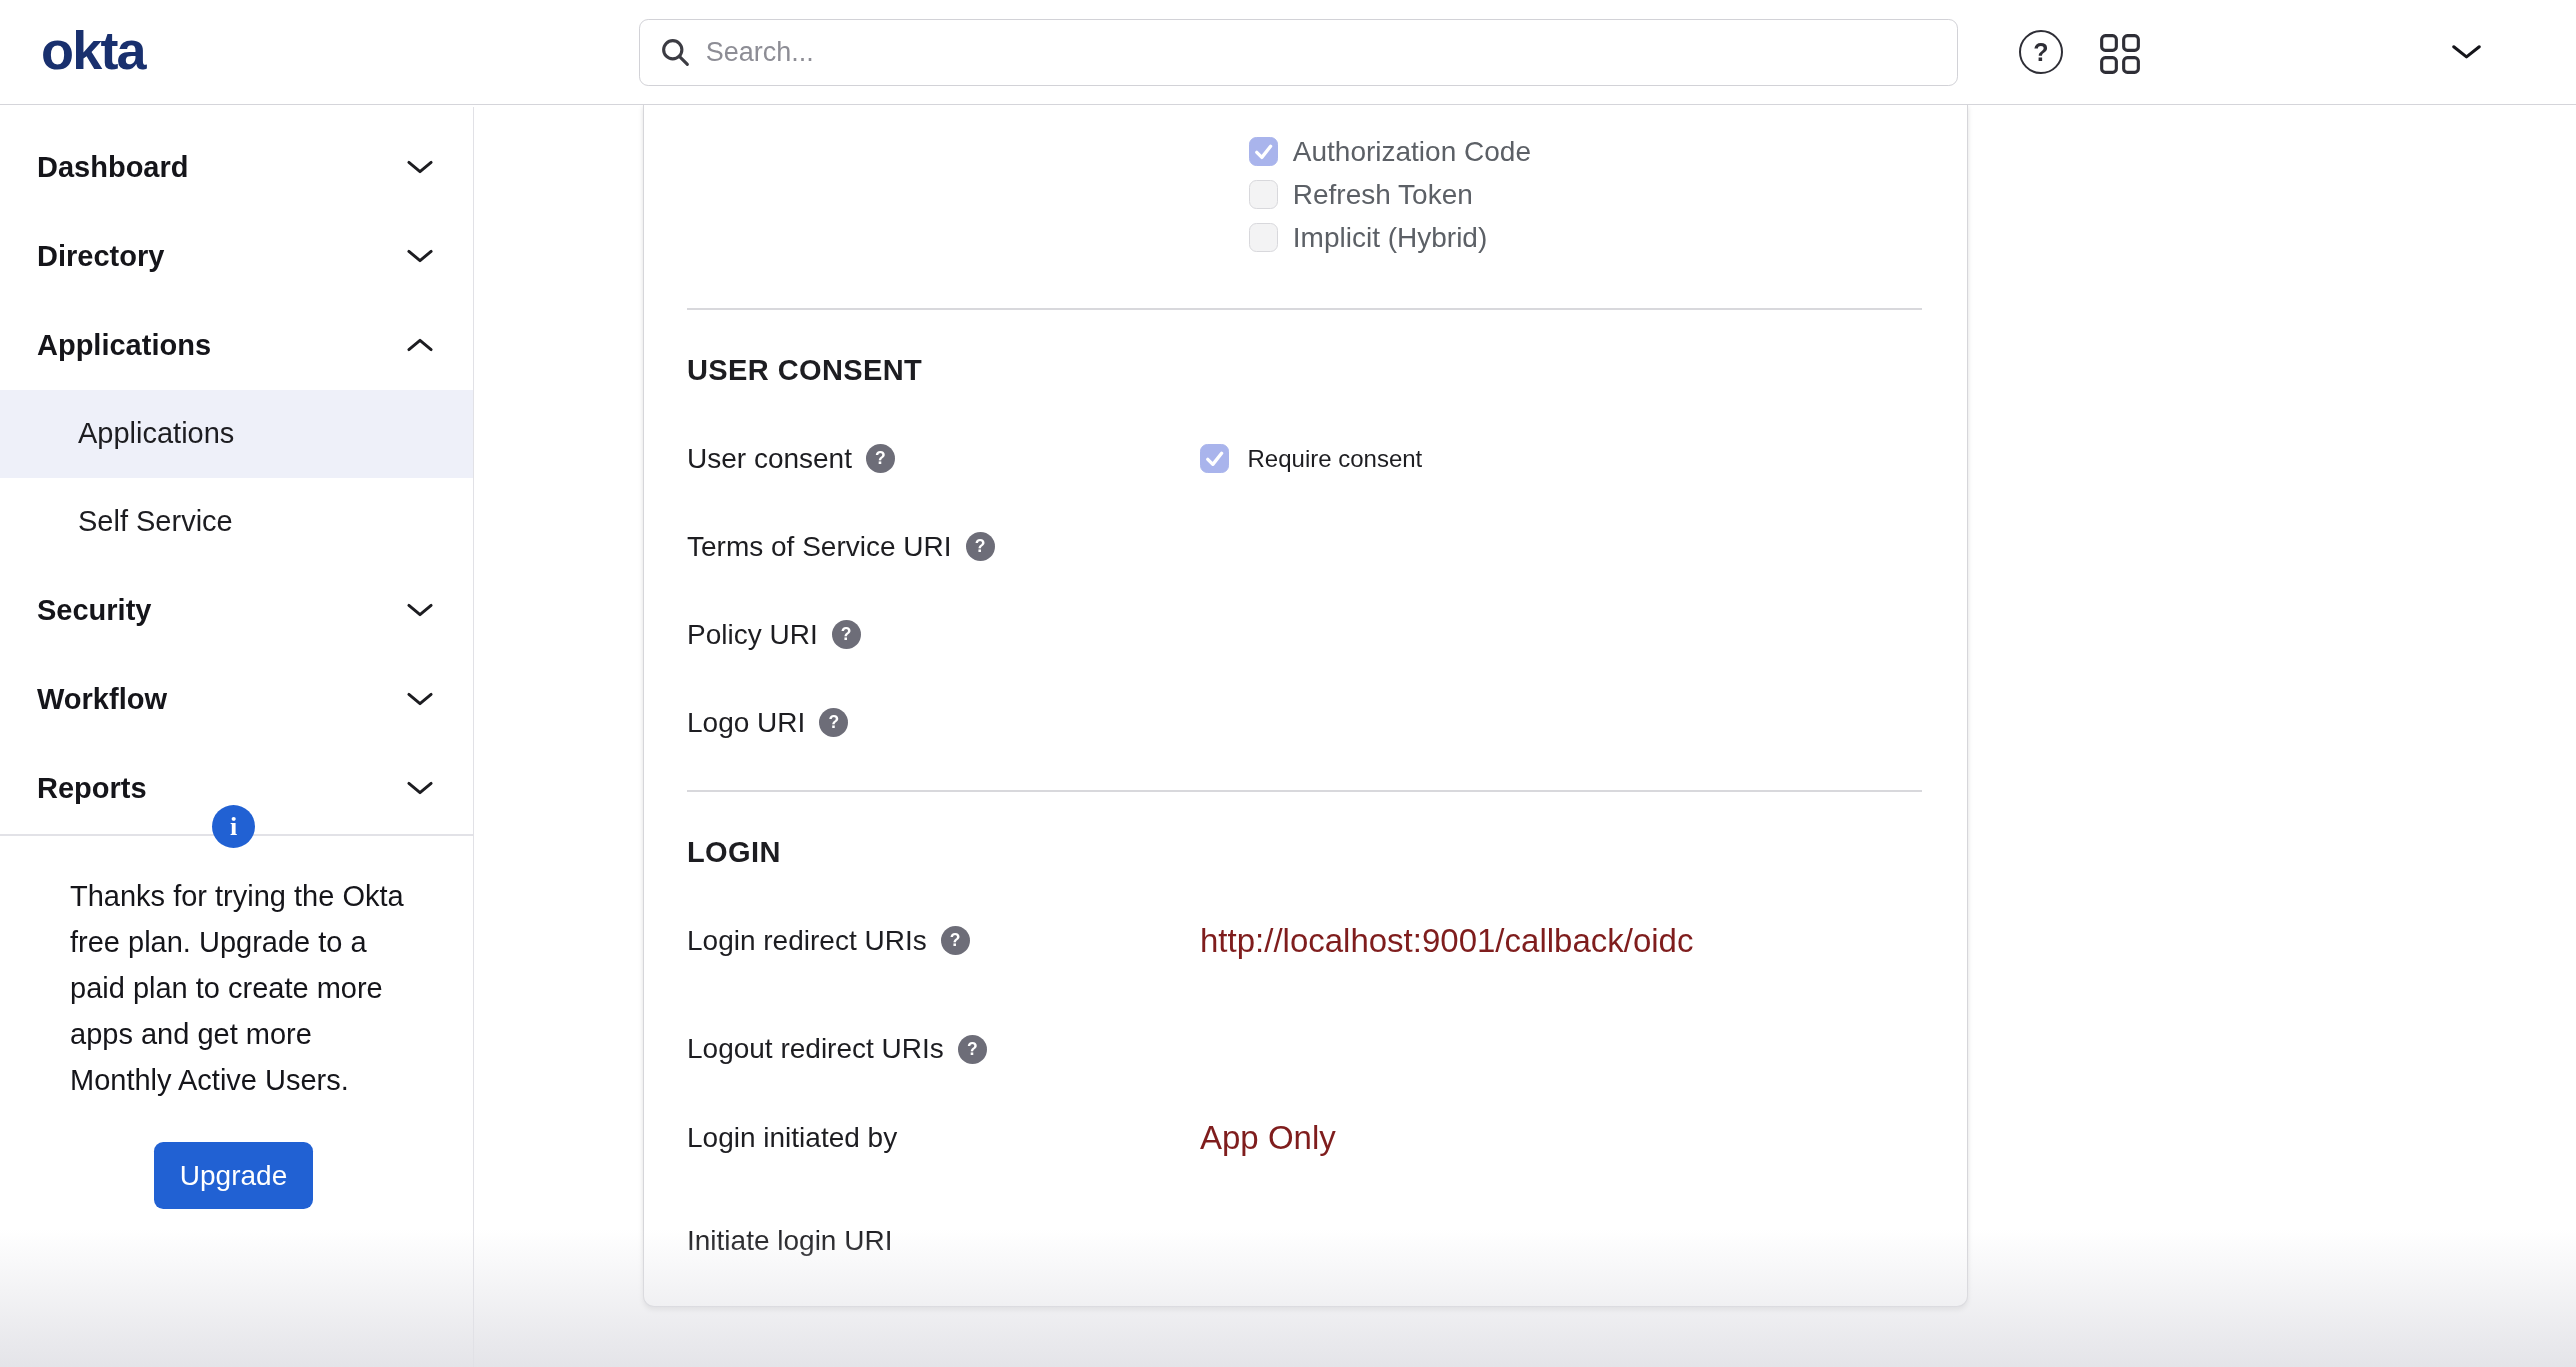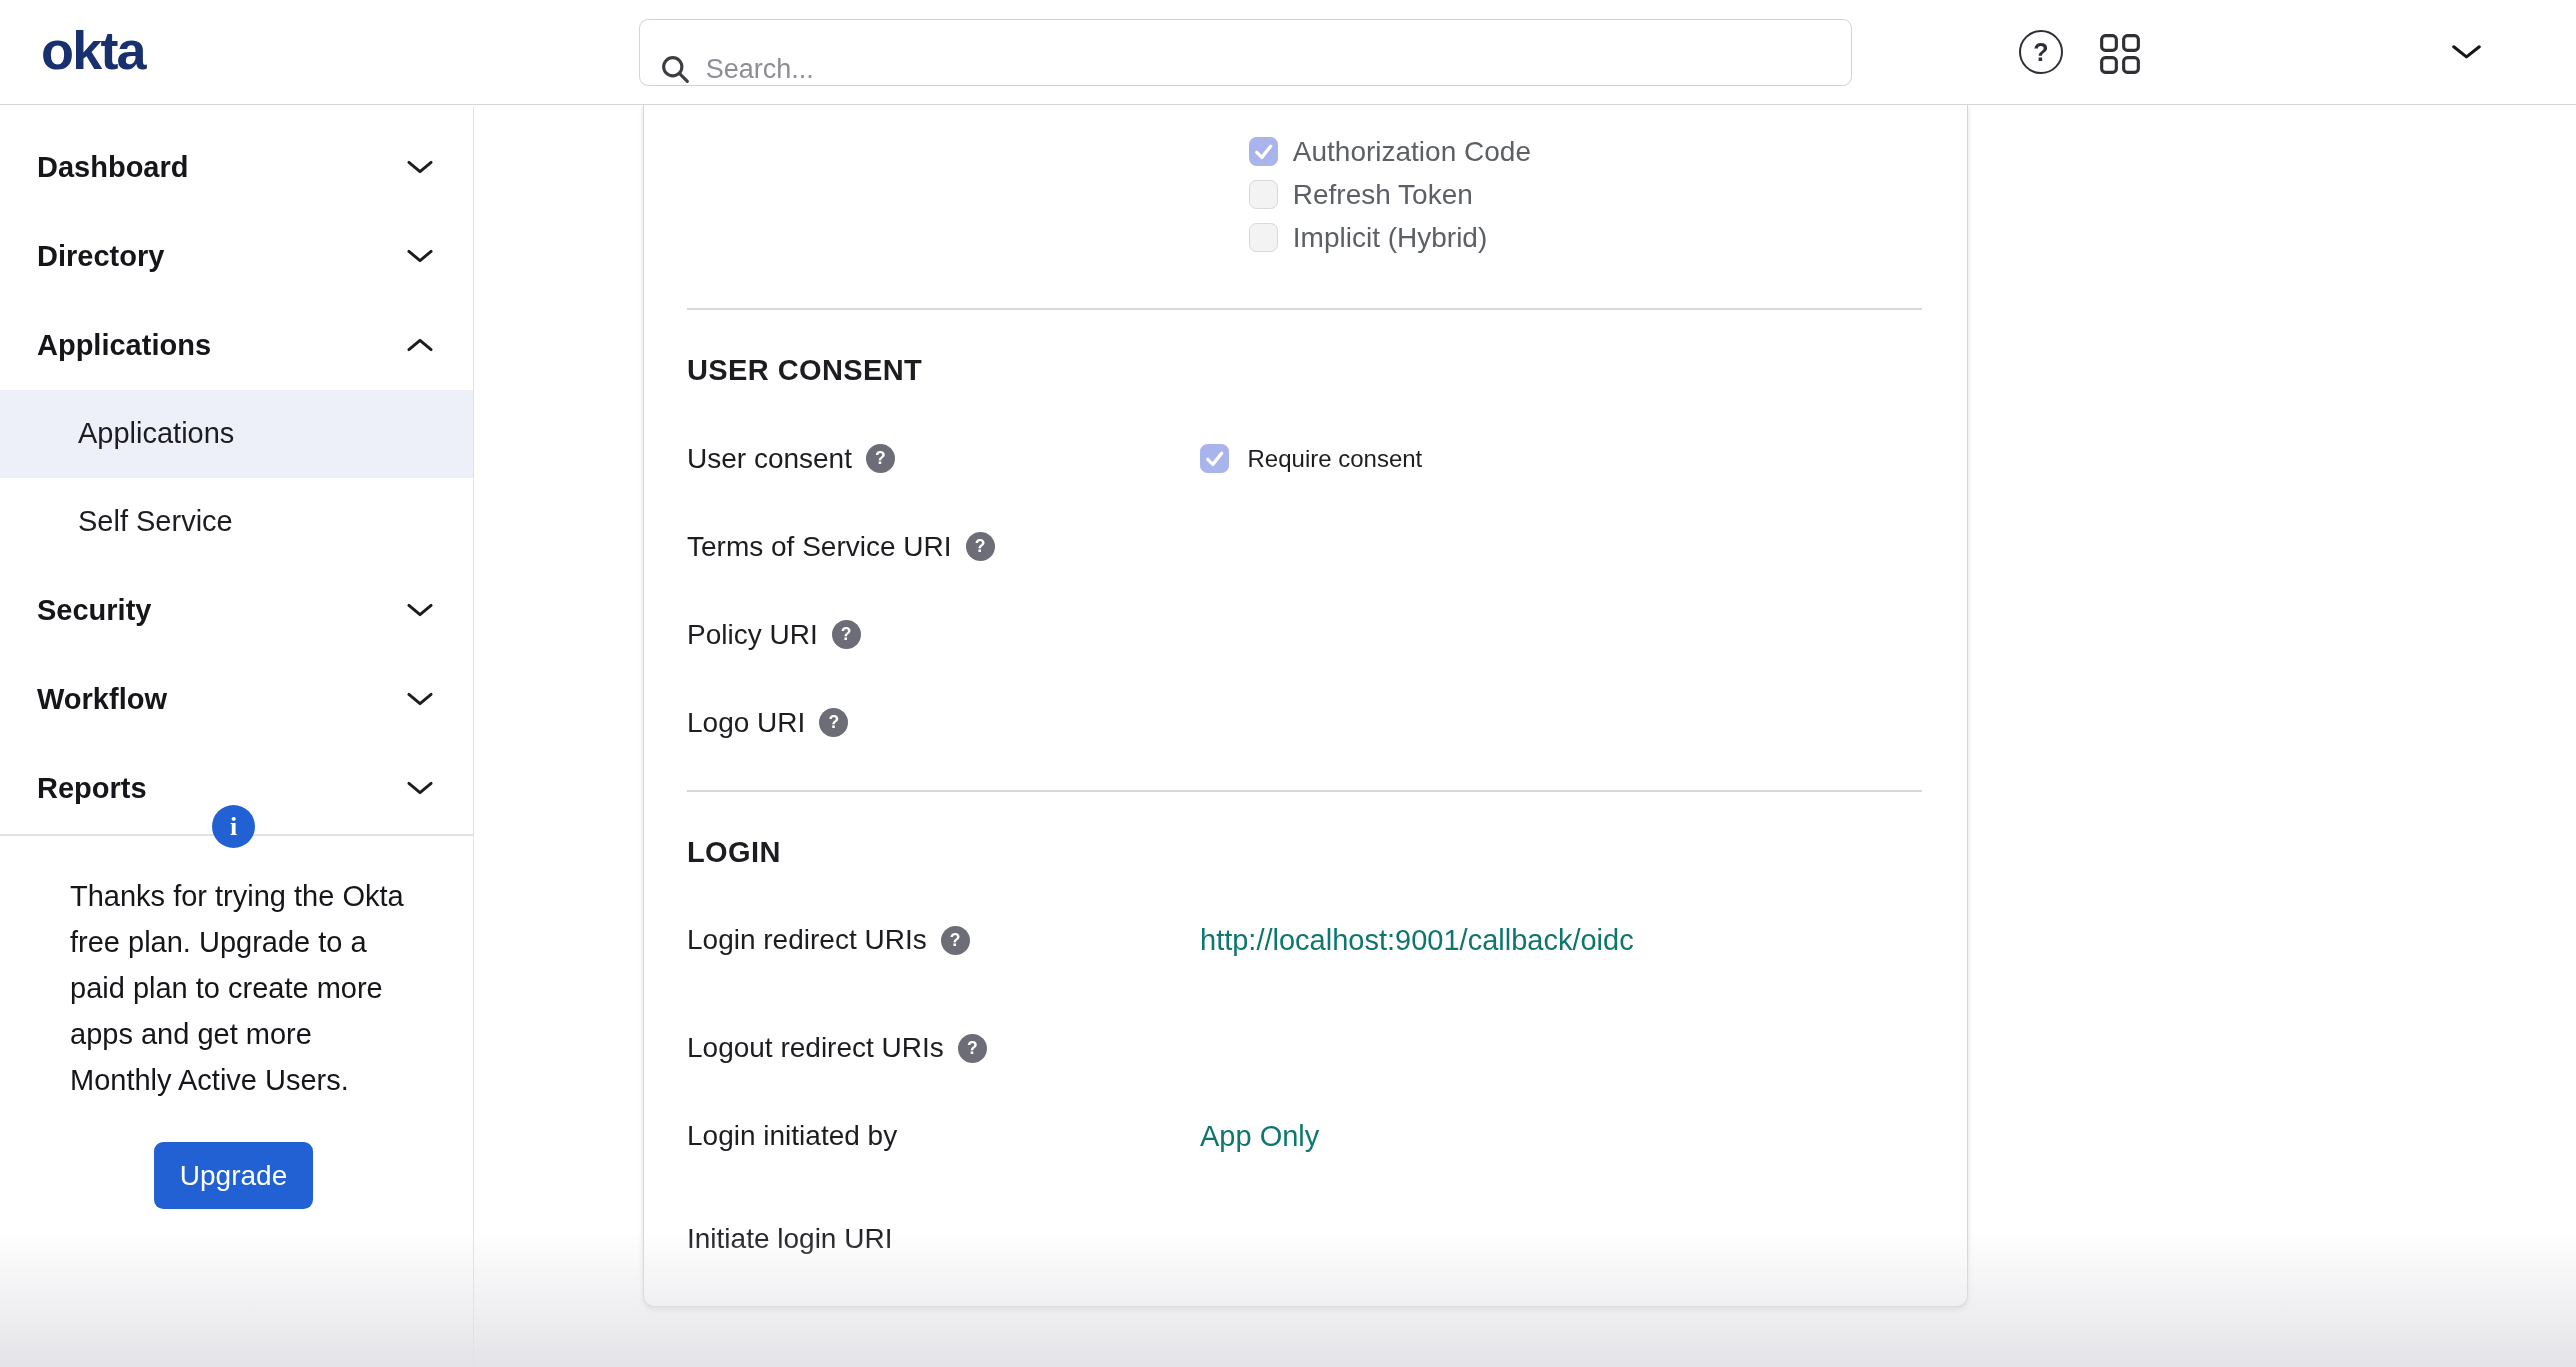--- a/index.html
+++ b/index.html
@@ -14,23 +14,23 @@
   
   .header {
     position: absolute; top: 0; left: 0; width: 2576px; height: 105px;
     background: #fff; border-bottom: 1.8px solid #d5d5da; z-index: 10;
   }
   .logo {
     position: absolute; left: 41px; top: 50%; transform: translateY(-54%);
     font-size: 54px; font-weight: 700; letter-spacing: -1.8px; color: #19306e;
   }
   .searchbox {
-    position: absolute; left: 639px; top: 19.4px; width: 1213px; height: 67px;
+    position: absolute; left: 639px; top: 19.4px; width: 1319px; height: 67px;
     border: 1.8px solid #d2d2d7; border-radius: 9.2px; background: #fff;
-    display: flex; align-items: flex-end; padding: 0 20px;
+    display: flex; align-items: center; padding: 0 20px;
   }
   .searchbox svg { flex: 0 0 auto; }
   .searchbox input {
     border: none; outline: none; flex: 1; margin-left: 14.8px;
     font-family: "Liberation Sans", sans-serif; font-size: 27px; color: #1d1d21;
     background: transparent;
   }
   .searchbox input::placeholder { color: #8d8d95; }
   .hdr-help {
     position: absolute; left: 2019px; top: 30px; width: 44px; height: 44px;
@@ -113,21 +113,21 @@
   .section[data-sec="1"] .rows .frow:nth-child(4) { margin-top: 66px; }
   .lab-cell { width: 513px; flex: 0 0 auto; display: flex; align-items: center; }
   .flabel { font-size: 28px; color: #1d1d21; }
   .help-dot {
     width: 29px; height: 29px; border-radius: 50%; background: #6d6d78;
     color: #fff; font-size: 17.5px; font-weight: 700;
     display: flex; align-items: center; justify-content: center;
     margin-left: 14px; flex: 0 0 auto; cursor: pointer;
   }
   .val-cell { display: flex; align-items: center; }
-  .fvalue { font-size: 29px; color: #0f766e; }
+  .fvalue { font-size: 33px; color: #7f1d1d; }
   .cbox-label { margin-left: 18.5px; font-size: 24px; color: #1d1d21; }
 
   .bottom-fade {
     position: absolute; left: 0; bottom: 0; width: 2576px; height: 138px;
     background: linear-gradient(to bottom, rgba(233,233,237,0) 0%, rgba(225,225,230,0.9) 100%);
     pointer-events: none; z-index: 20;
   }
 </style>
 </head>
 <body>

